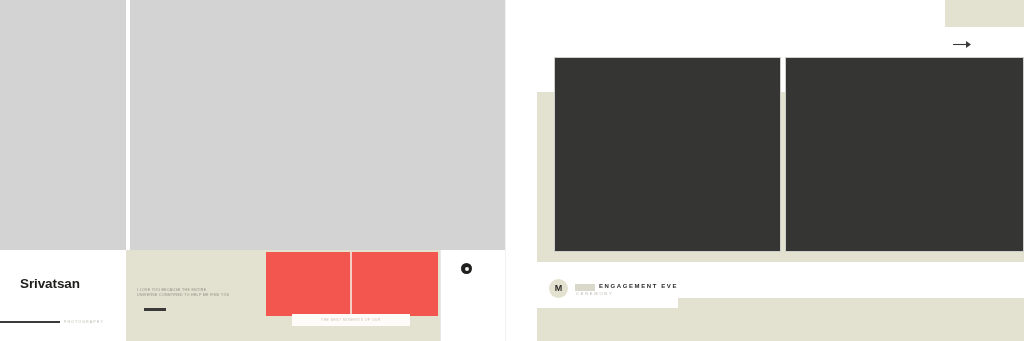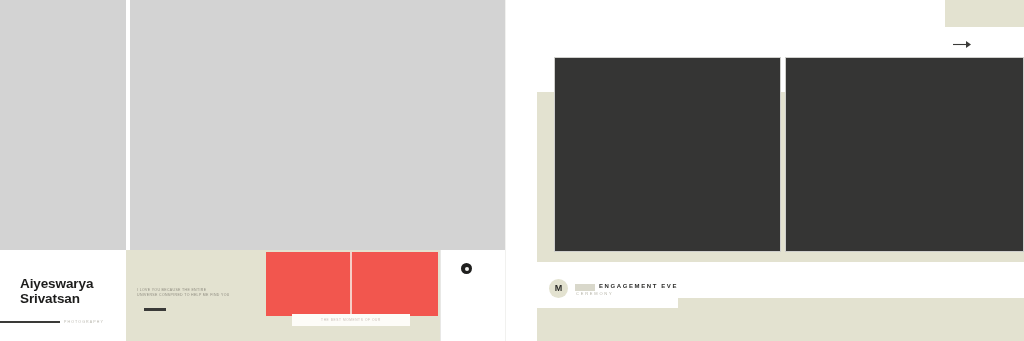--- a/index.html
+++ b/index.html
@@ -282,21 +282,20 @@
 
     <div class="photo-gray photo-gray-a"></div>
     <div class="photo-gray photo-gray-b"></div>
     <div class="gray-gap"></div>
 
     <div class="beige-band-left"></div>
     <div class="white-card-left"></div>
     <div class="white-panel-right-of-red"></div>
 
     <div class="sig-name">
-      <div>Aiyeswarya</div>
       <div>Srivatsan</div>
     </div>
 
     <div class="sig-rule-wrap">
       <div class="sig-rule"></div>
       <div class="sig-sub">PHOTOGRAPHY</div>
     </div>
 
     <div class="quote-text">
       <div>I LOVE YOU BECAUSE THE ENTIRE</div>

